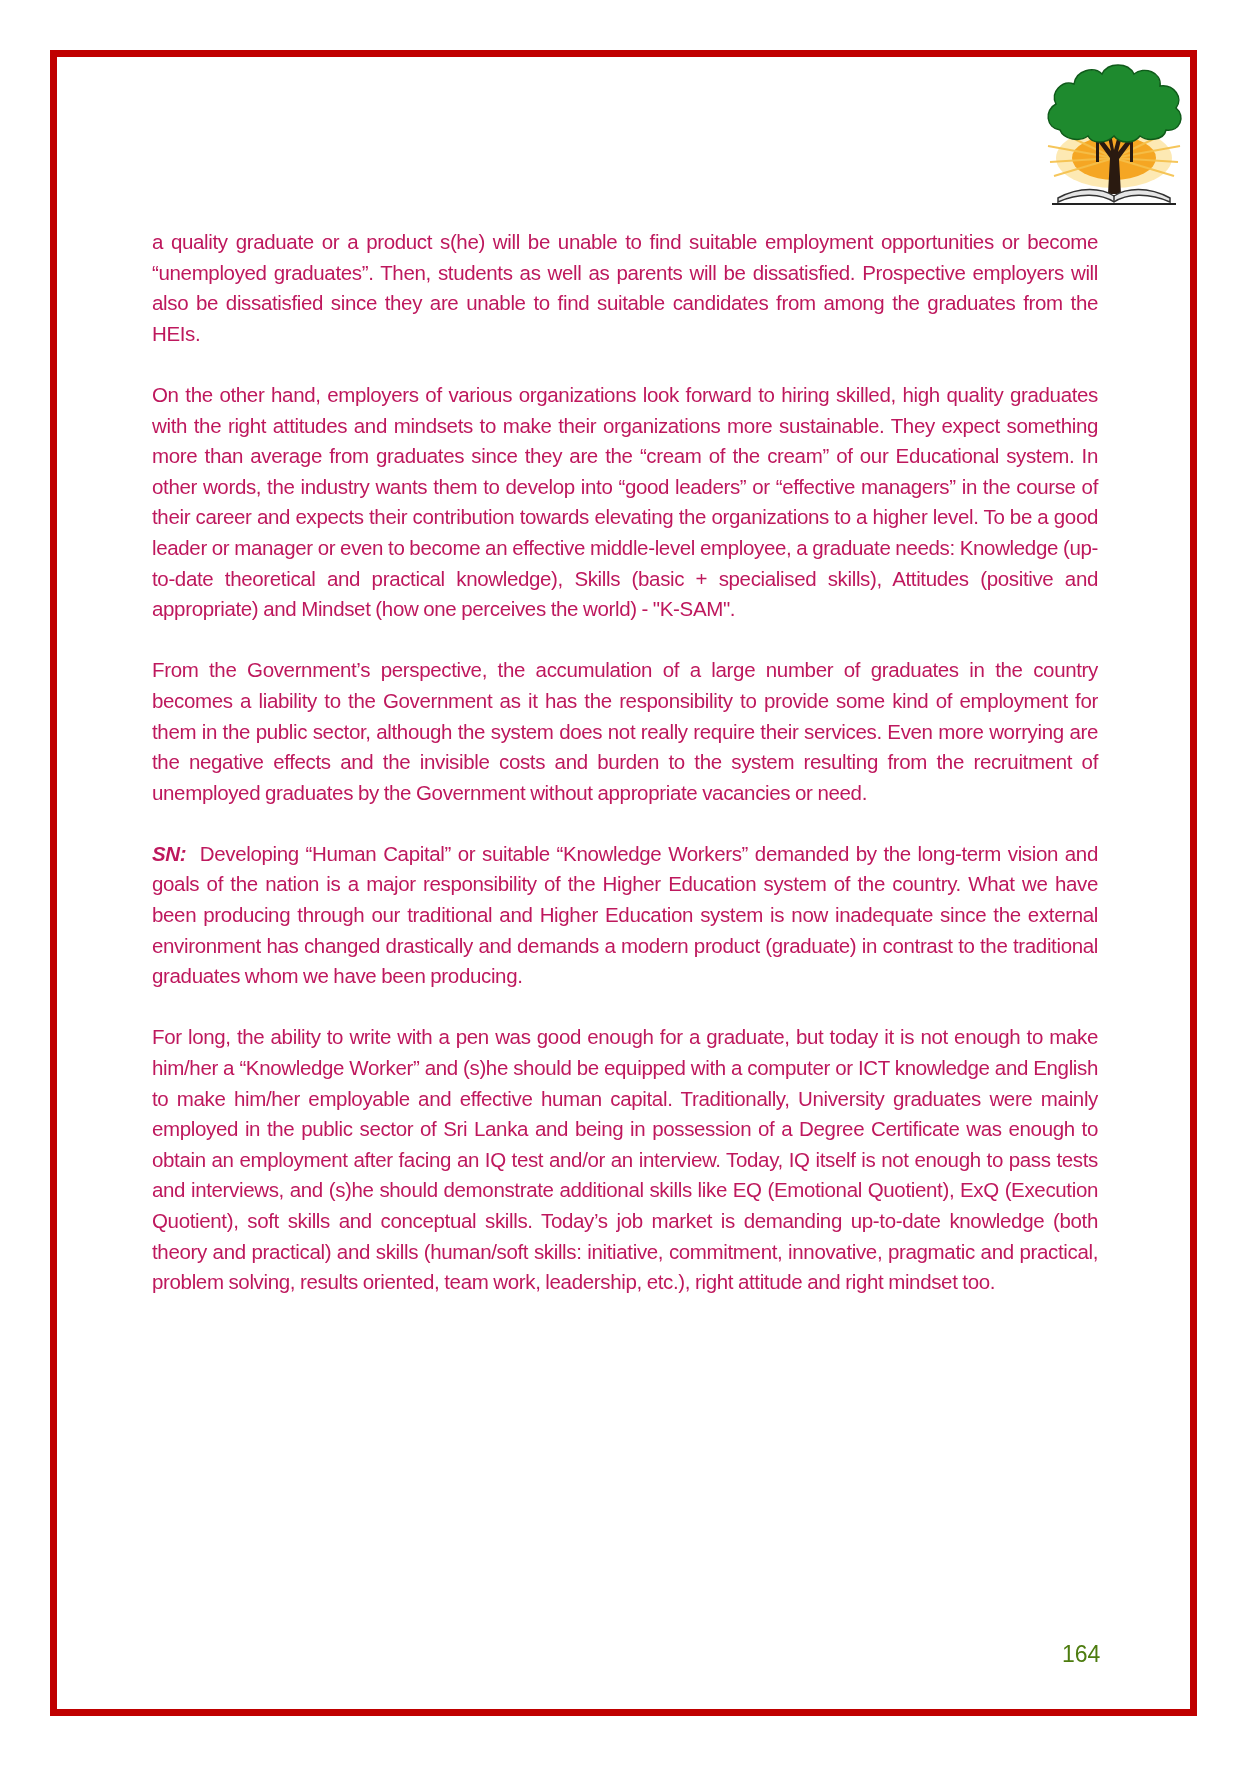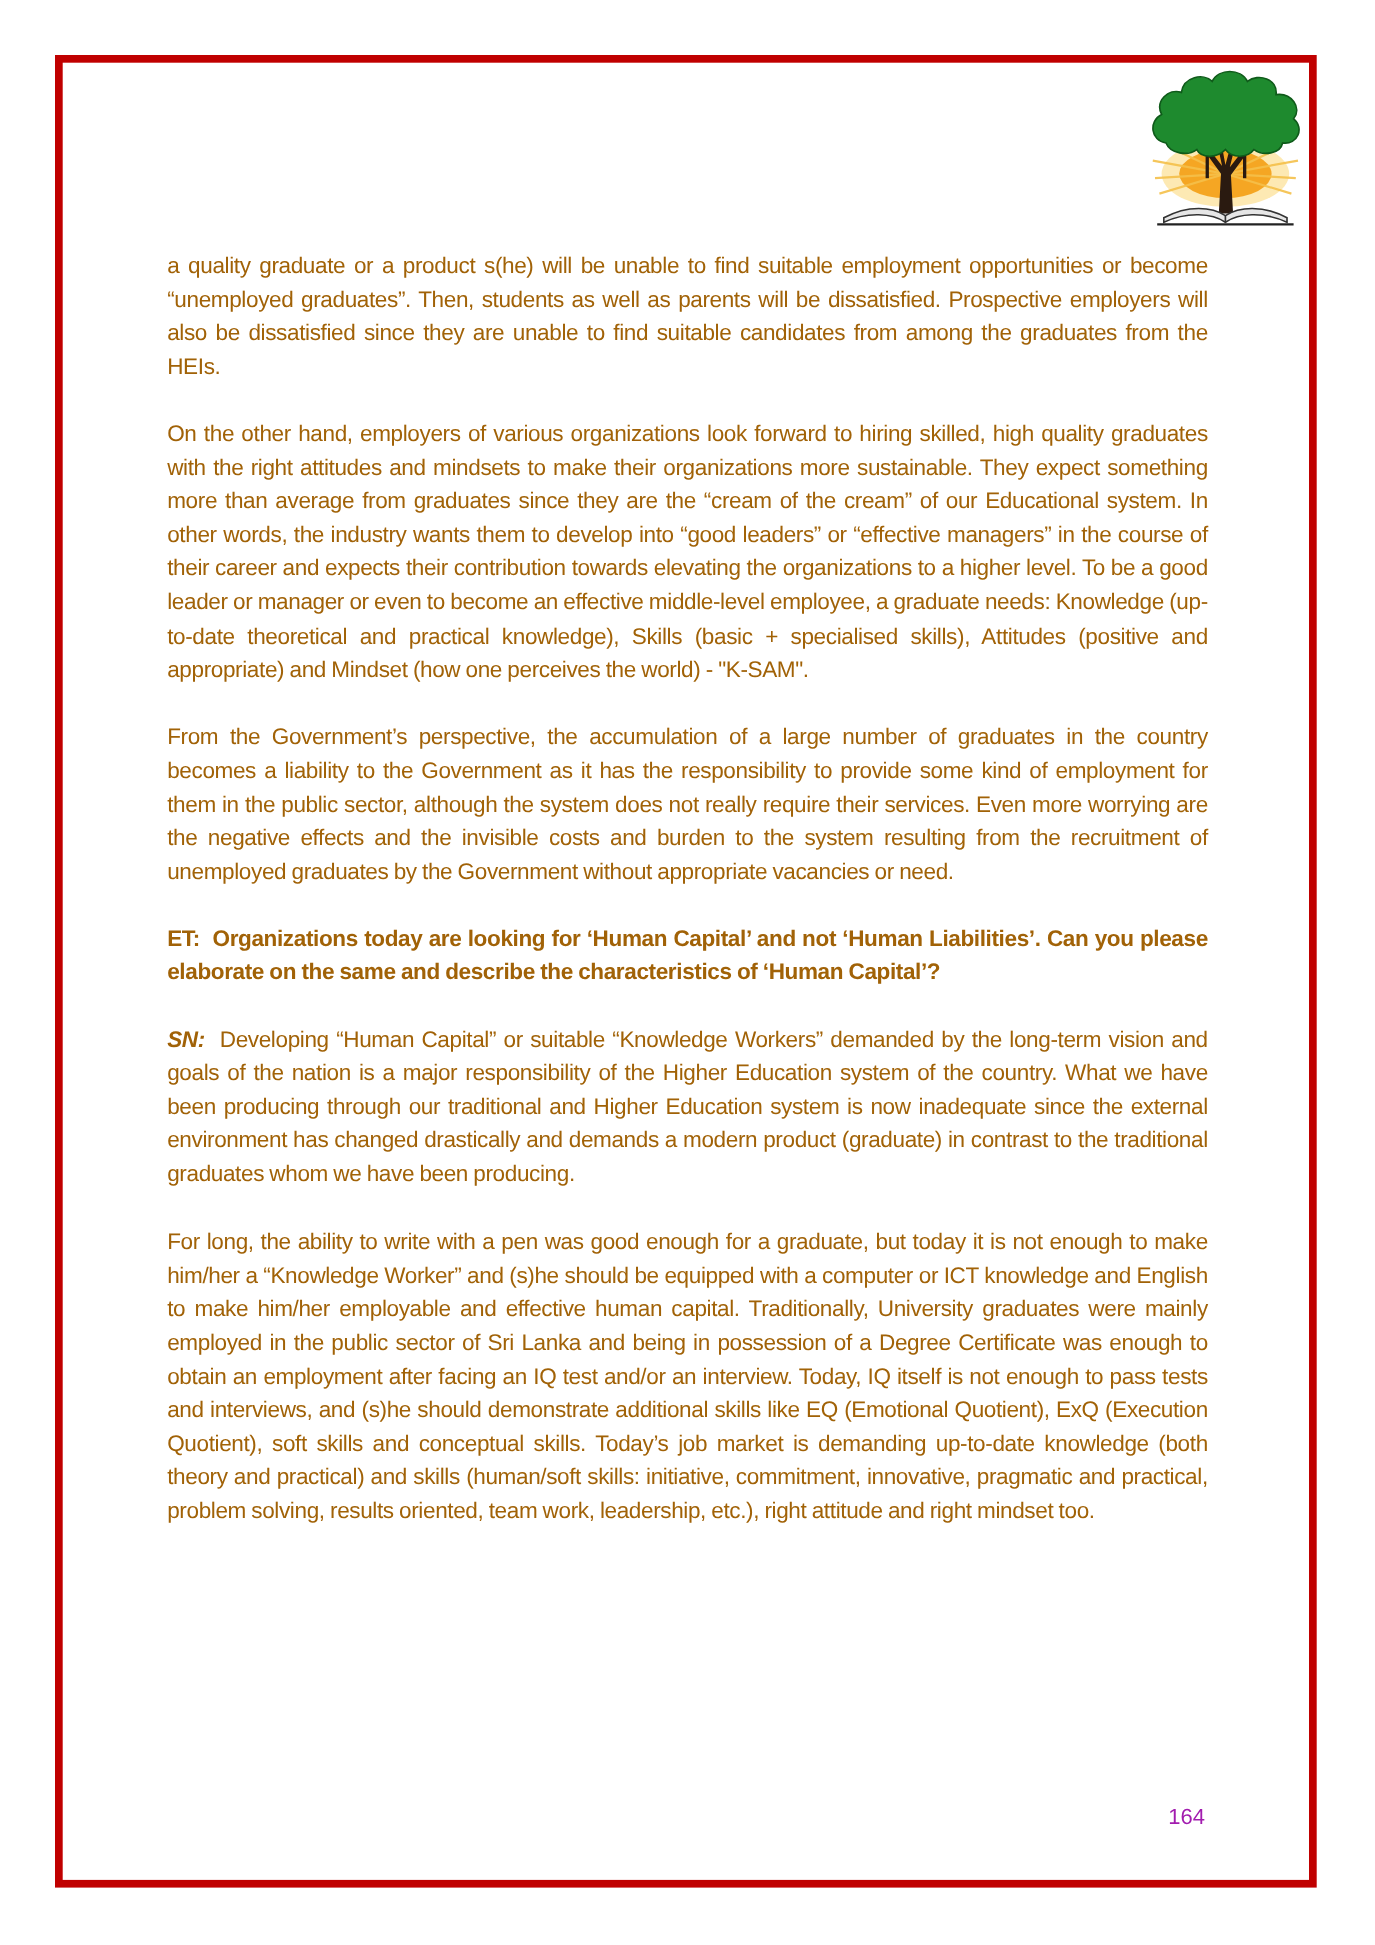--- a/index.html
+++ b/index.html
@@ -31,42 +31,42 @@
       height: 150px;
     }
     .content {
       position: absolute;
       left: 152px;
       top: 227px;
       width: 946px;
       font-family: "Liberation Sans", sans-serif;
       font-size: 20.5px;
       line-height: 30.6px;
-      color: #a16207;
+      color: #be185d;
       text-align: justify;
       letter-spacing: -0.35px;
       word-spacing: -0.5px;
     }
     .para {
       margin: 0 0 30.6px 0;
     }
     .para b {
       font-weight: bold;
       font-style: italic;
     }
     .question {
       font-weight: bold;
     }
     .page-number {
       position: absolute;
       left: 1062px;
       top: 1641px;
       font-family: "Liberation Sans", sans-serif;
-      font-size: 20px;
-      color: #a21caf;
+      font-size: 23px;
+      color: #4d7c0f;
     }
   </style>
 </head>
 <body>
 
 <div class="page-frame"></div>
 
 <div class="logo">
   <svg width="148" height="150" viewBox="0 0 148 150" xmlns="http://www.w3.org/2000/svg">
 
@@ -100,18 +100,17 @@
       <line x1="74" y1="138" x2="74" y2="144" stroke="#333333" stroke-width="1.5"></line>
       <line x1="12" y1="146" x2="136" y2="146" stroke="#222222" stroke-width="2"></line>
     </g>
   </svg>
 </div>
 
 <div class="content">
   <p class="para">a quality graduate or a product s(he) will be unable to find suitable employment opportunities or become “unemployed graduates”. Then, students as well as parents will be dissatisfied. Prospective employers will also be dissatisfied since they are unable to find suitable candidates from among the graduates from the HEIs.</p>
   <p class="para">On the other hand, employers of various organizations look forward to hiring skilled, high quality graduates with the right attitudes and mindsets to make their organizations more sustainable. They expect something more than average from graduates since they are the “cream of the cream” of our Educational system. In other words, the industry wants them to develop into “good leaders” or “effective managers” in the course of their career and expects their contribution towards elevating the organizations to a higher level. To be a good leader or manager or even to become an effective middle-level employee, a graduate needs: Knowledge (up-to-date theoretical and practical knowledge), Skills (basic + specialised skills), Attitudes (positive and appropriate) and Mindset (how one perceives the world) - "K-SAM".</p>
   <p class="para">From the Government’s perspective, the accumulation of a large number of graduates in the country becomes a liability to the Government as it has the responsibility to provide some kind of employment for them in the public sector, although the system does not really require their services. Even more worrying are the negative effects and the invisible costs and burden to the system resulting from the recruitment of unemployed graduates by the Government without appropriate vacancies or need.</p>
-  <p class="para question"><span>ET:</span>&nbsp; <span>Organizations today are looking for ‘Human Capital’ and not ‘Human Liabilities’. Can you please elaborate on the same and describe the characteristics of ‘Human Capital’?</span></p>
   <p class="para"><b>SN:</b>&nbsp; <span>Developing “Human Capital” or suitable “Knowledge Workers” demanded by the long-term vision and goals of the nation is a major responsibility of the Higher Education system of the country. What we have been producing through our traditional and Higher Education system is now inadequate since the external environment has changed drastically and demands a modern product (graduate) in contrast to the traditional graduates whom we have been producing.</span></p>
   <p class="para">For long, the ability to write with a pen was good enough for a graduate, but today it is not enough to make him/her a “Knowledge Worker” and (s)he should be equipped with a computer or ICT knowledge and English to make him/her employable and effective human capital. Traditionally, University graduates were mainly employed in the public sector of Sri Lanka and being in possession of a Degree Certificate was enough to obtain an employment after facing an IQ test and/or an interview. Today, IQ itself is not enough to pass tests and interviews, and (s)he should demonstrate additional skills like EQ (Emotional Quotient), ExQ (Execution Quotient), soft skills and conceptual skills. Today’s job market is demanding up-to-date knowledge (both theory and practical) and skills (human/soft skills: initiative, commitment, innovative, pragmatic and practical, problem solving, results oriented, team work, leadership, etc.), right attitude and right mindset too.</p>
 </div>
 
 <div class="page-number">164</div>
 
 </body></html>

